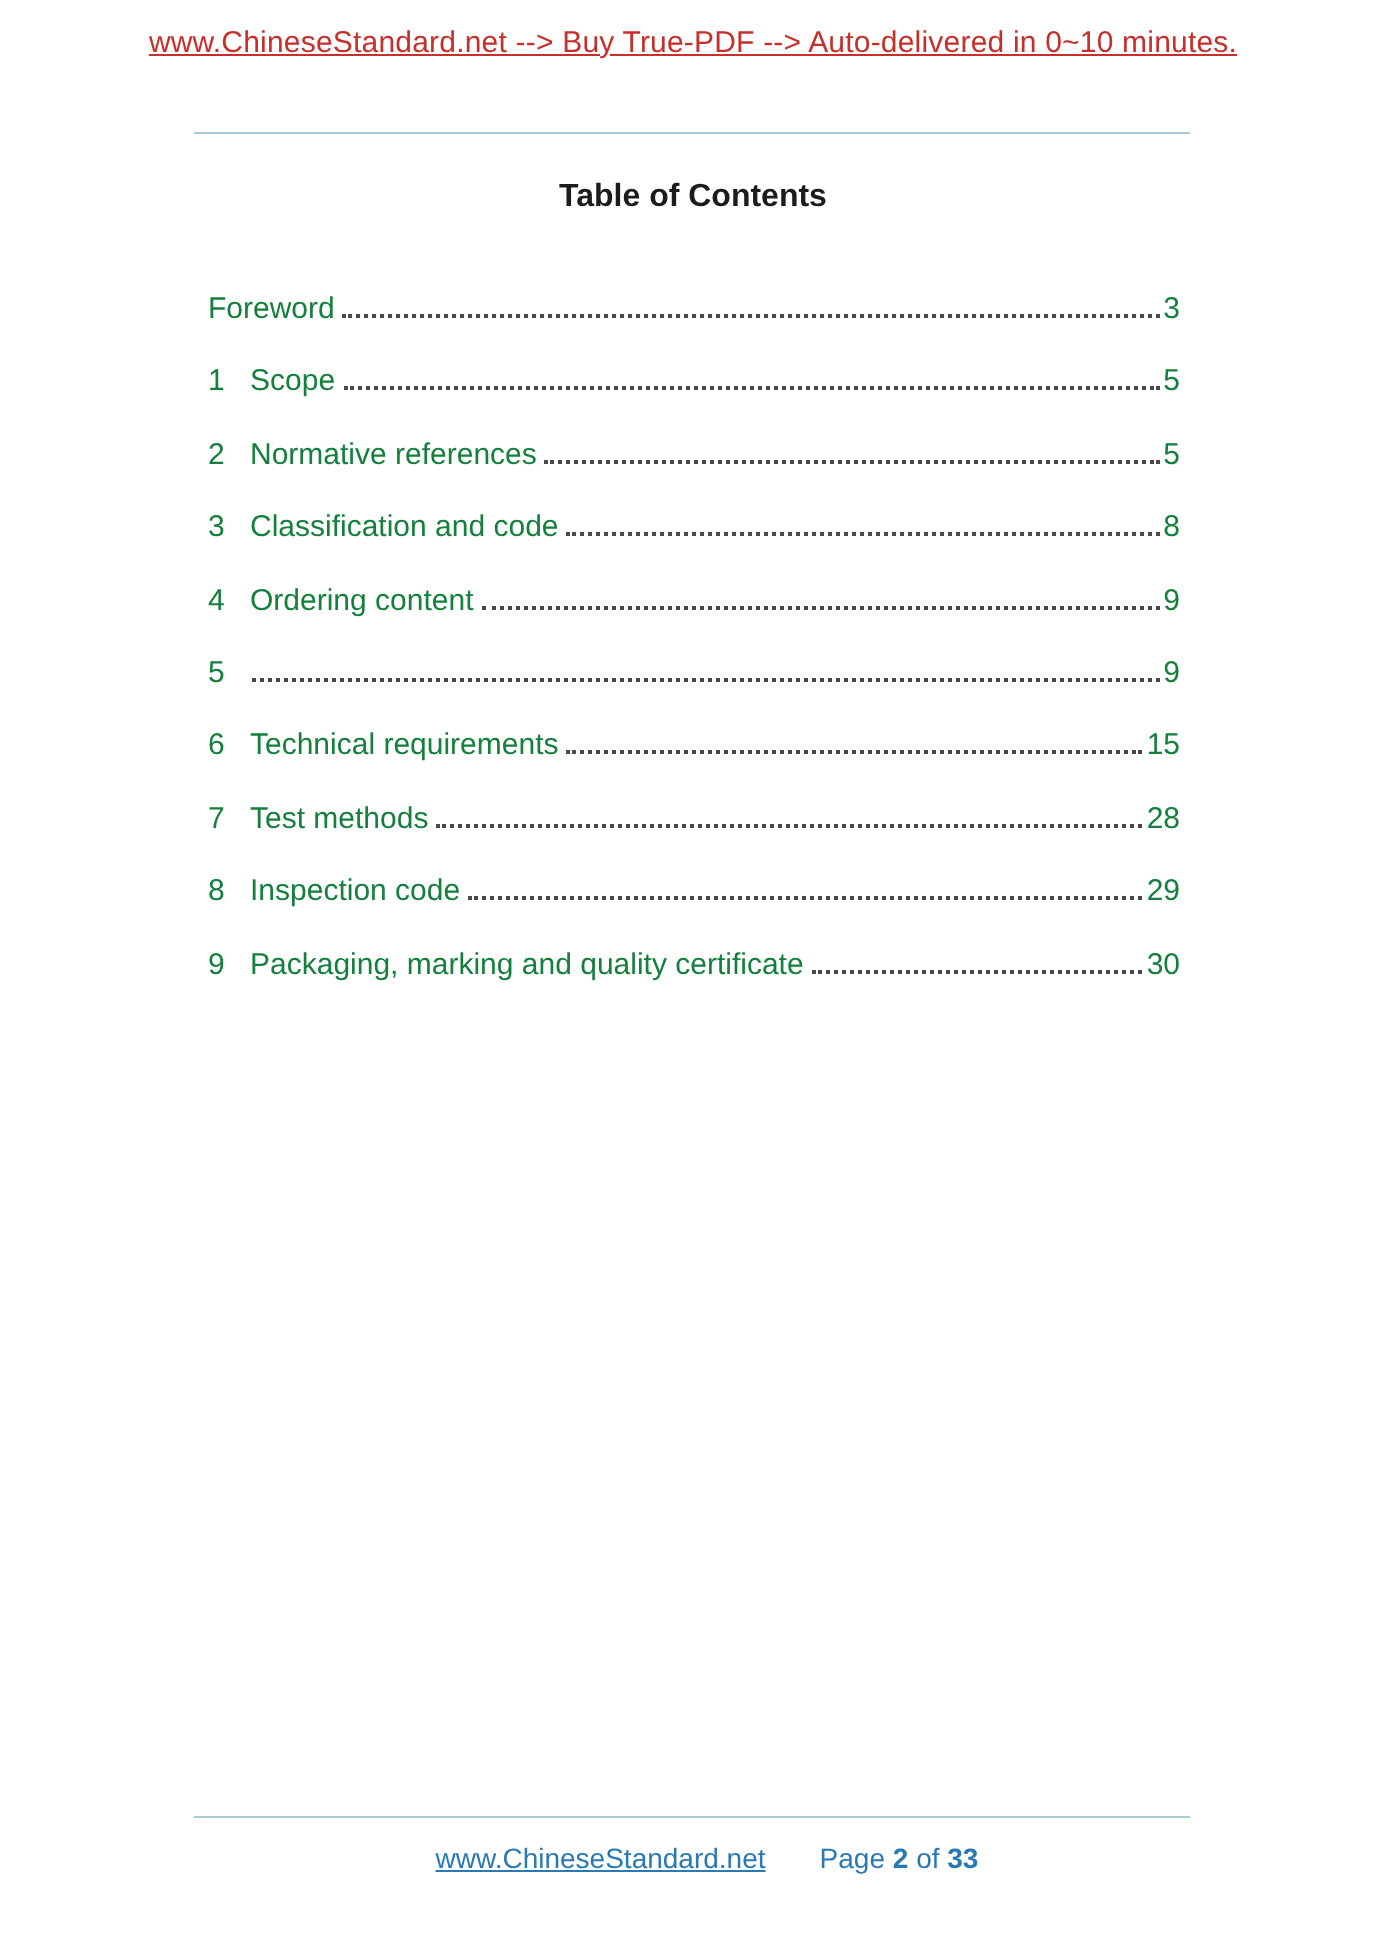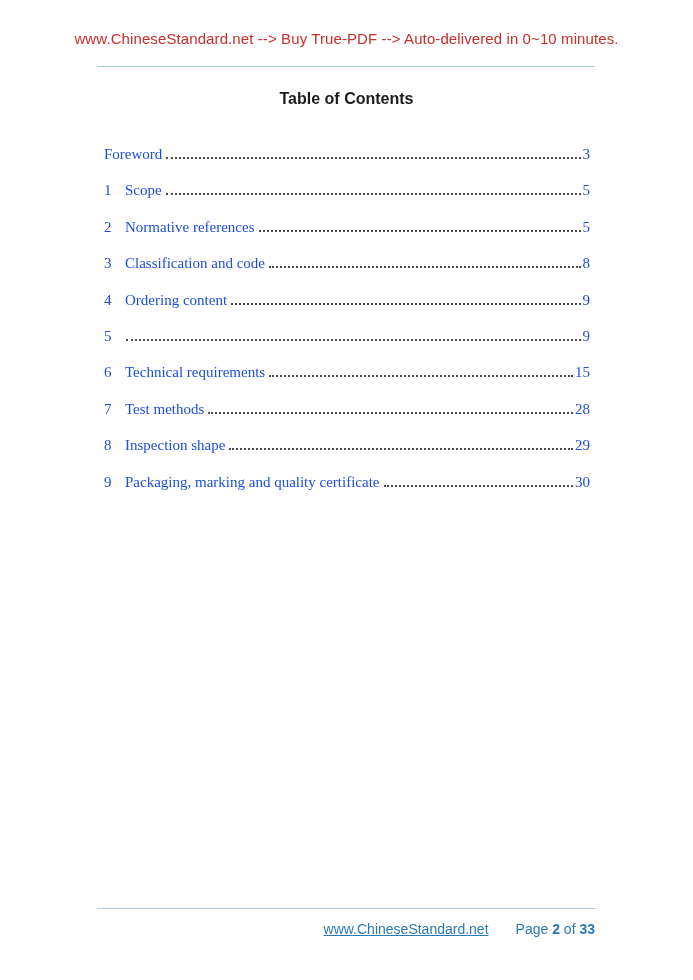--- a/index.html
+++ b/index.html
@@ -13,27 +13,28 @@
     height: 980px;
     background: #ffffff;
     font-family: "Liberation Sans", "DejaVu Sans", sans-serif;
     color: #2e2e2e;
     overflow: hidden;
   }
 
   
   .top-banner {
     position: absolute;
-    top: 30px;
+    top: 13px;
     left: 0;
     width: 100%;
     text-align: center;
     font-size: 15px;
     color: #c62f2a;
     letter-spacing: 0.1px;
+    text-decoration: underline;
   }
   .doc-code {
     position: absolute;
     top: 45px;
     left: 0;
     width: 100%;
     text-align: center;
     font-size: 13px;
     color: #2979b5;
   }
@@ -63,23 +64,22 @@
     top: 146px;
     left: 104px;
     width: 486px;
   }
   .toc-row {
     display: flex;
     align-items: baseline;
     height: 20px;
     margin-bottom: 16.4px;
     font-size: 15px;
-    color: #1d4ed8;
+    color: #15803d;
     white-space: nowrap;
-    font-family: Liberation Serif, serif;
   }
   .toc-num {
     display: inline-block;
     width: 21px;
     flex: 0 0 auto;
   }
   .toc-label {
     flex: 0 0 auto;
     padding-right: 3px;
   }
@@ -101,21 +101,21 @@
     left: 97px;
     width: 498px;
     border-top: 1px solid #a9c9d6;
   }
   .footer-bar {
     position: absolute;
     top: 921px;
     left: 97px;
     width: 498px;
     display: flex;
-    justify-content: flex-end;
+    justify-content: center;
     align-items: baseline;
     font-size: 14px;
     color: #2979b5;
   }
   .footer-link {
     margin-left: 15px;
     color: #2979b5;
     text-decoration: underline;
     cursor: pointer;
   }
@@ -185,21 +185,21 @@
 
     <div class="toc-row">
       <span class="toc-num">7</span>
       <span class="toc-label">Test methods</span>
       <span class="toc-dots"></span>
       <span class="toc-page">28</span>
     </div>
 
     <div class="toc-row">
       <span class="toc-num">8</span>
-      <span class="toc-label">Inspection shape</span>
+      <span class="toc-label">Inspection code</span>
       <span class="toc-dots"></span>
       <span class="toc-page">29</span>
     </div>
 
     <div class="toc-row">
       <span class="toc-num">9</span>
       <span class="toc-label">Packaging, marking and quality certificate</span>
       <span class="toc-dots"></span>
       <span class="toc-page">30</span>
     </div>

